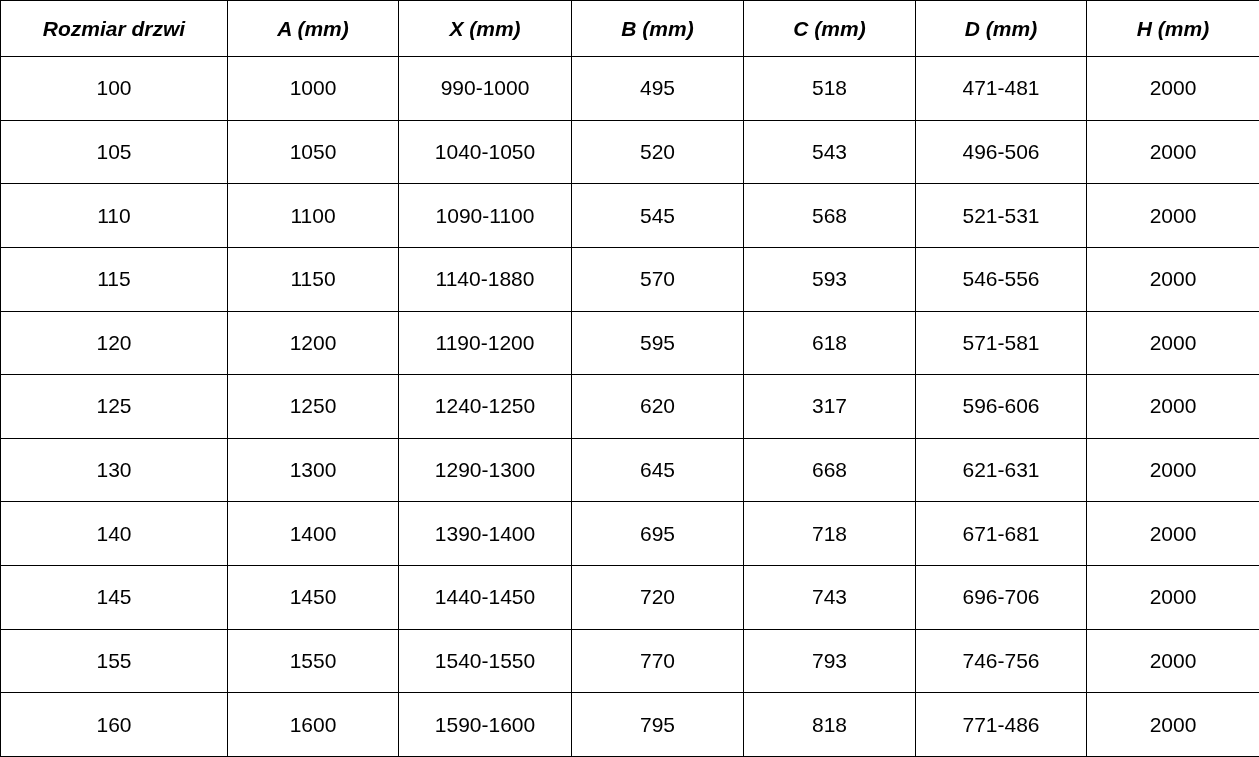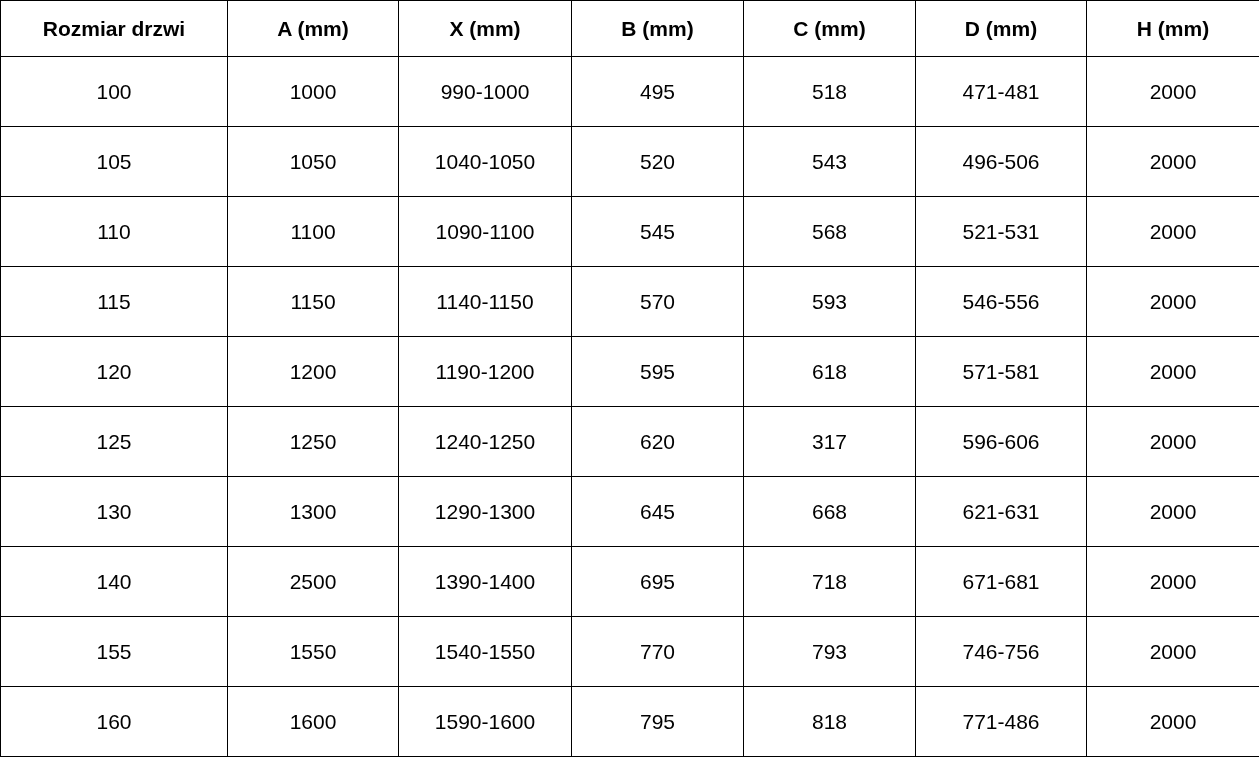--- a/index.html
+++ b/index.html
@@ -26,20 +26,21 @@
     text-align: center;
     vertical-align: middle;
     font-size: 21px;
     padding: 0 4px;
     overflow: hidden;
     white-space: nowrap;
   }
   table.size-table th {
     font-weight: bold;
     height: 56px;
+    font-style: italic;
   }
   table.size-table td {
     font-weight: normal;
     height: 54px;
   }
   
   table.size-table {
     border: 1px solid #000000;
   }
 </style>
@@ -91,21 +92,21 @@
         <td>1100</td>
         <td>1090-1100</td>
         <td>545</td>
         <td>568</td>
         <td>521-531</td>
         <td>2000</td>
       </tr>
       <tr>
         <td>115</td>
         <td>1150</td>
-        <td>1140-1150</td>
+        <td>1140-1880</td>
         <td>570</td>
         <td>593</td>
         <td>546-556</td>
         <td>2000</td>
       </tr>
       <tr>
         <td>120</td>
         <td>1200</td>
         <td>1190-1200</td>
         <td>595</td>
@@ -126,25 +127,34 @@
         <td>130</td>
         <td>1300</td>
         <td>1290-1300</td>
         <td>645</td>
         <td>668</td>
         <td>621-631</td>
         <td>2000</td>
       </tr>
       <tr>
         <td>140</td>
-        <td>2500</td>
+        <td>1400</td>
         <td>1390-1400</td>
         <td>695</td>
         <td>718</td>
         <td>671-681</td>
+        <td>2000</td>
+      </tr>
+      <tr>
+        <td>145</td>
+        <td>1450</td>
+        <td>1440-1450</td>
+        <td>720</td>
+        <td>743</td>
+        <td>696-706</td>
         <td>2000</td>
       </tr>
       <tr>
         <td>155</td>
         <td>1550</td>
         <td>1540-1550</td>
         <td>770</td>
         <td>793</td>
         <td>746-756</td>
         <td>2000</td>

